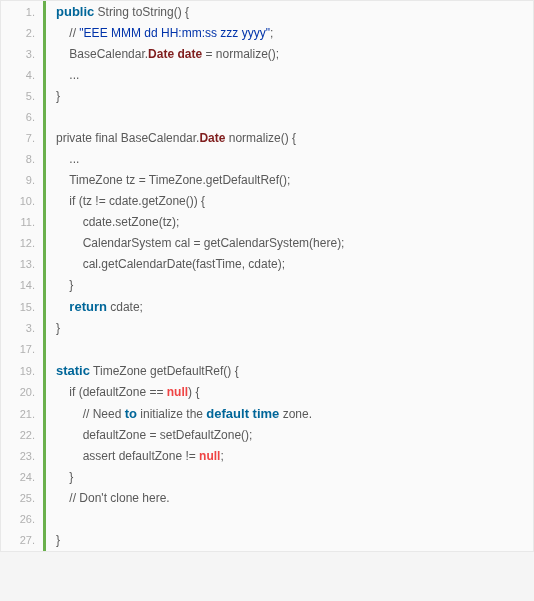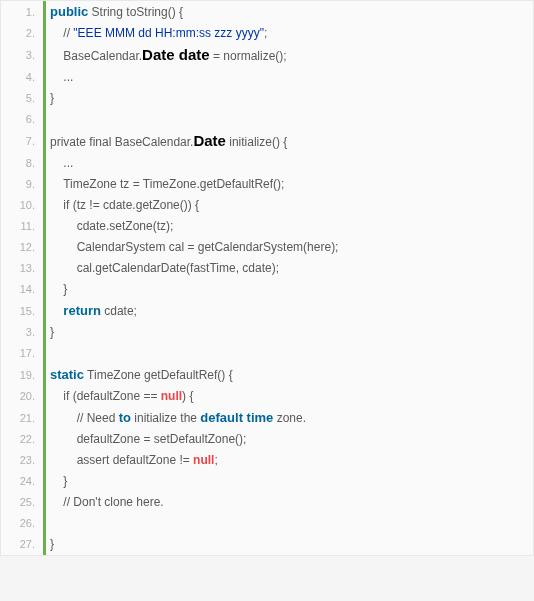--- a/index.html
+++ b/index.html
@@ -29,30 +29,30 @@
     box-sizing: border-box;
     user-select: none;
   }
   .bar {
     width: 3px;
     flex: 0 0 3px;
     align-self: stretch;
     background: #6ab04c;
   }
   .code {
-    padding-left: 4px;
+    padding-left: 10px;
     white-space: pre;
     font-family: Arial, Helvetica, sans-serif;
     color: #595959;
     font-size: 12px;
   }
   .kw-strong { color: #006699; font-weight: bold; font-size: 13px; }
   .kw { color: #ef4444; font-weight: bold; }
   .str { color: #0033aa; }
-  .tok-strong { color: #000000; font-weight: bold; font-size: 15px; }
+  .tok-strong { color: #7f1d1d; font-weight: bold; font-size: 12px; }
 </style>
 </head>
 <body>
 
 <div class="code-block" id="code-root">
     <div class="line-row">
       <div class="gutter">1.</div>
       <div class="bar"></div>
       <div class="code"><span class="kw-strong">public</span><span> String toString() {</span></div>
     </div>
@@ -77,21 +77,21 @@
       <div class="code"><span>}</span></div>
     </div>
     <div class="line-row">
       <div class="gutter">6.</div>
       <div class="bar"></div>
       <div class="code"><span> </span></div>
     </div>
     <div class="line-row">
       <div class="gutter">7.</div>
       <div class="bar"></div>
-      <div class="code"><span>private final BaseCalendar.</span><span class="tok-strong">Date</span><span> initialize() {</span></div>
+      <div class="code"><span>private final BaseCalendar.</span><span class="tok-strong">Date</span><span> normalize() {</span></div>
     </div>
     <div class="line-row">
       <div class="gutter">8.</div>
       <div class="bar"></div>
       <div class="code">    <span>...</span></div>
     </div>
     <div class="line-row">
       <div class="gutter">9.</div>
       <div class="bar"></div>
       <div class="code">    <span>TimeZone tz = TimeZone.getDefaultRef();</span></div>

